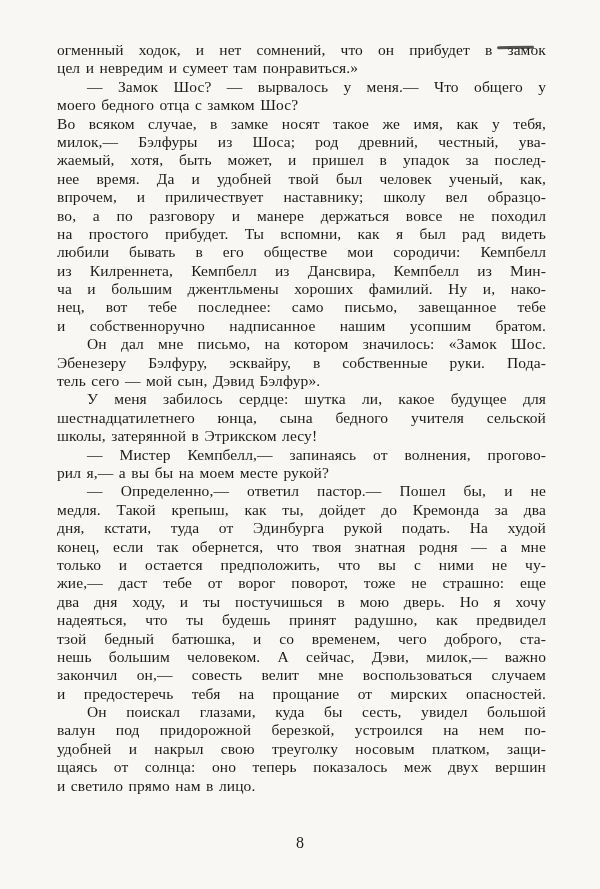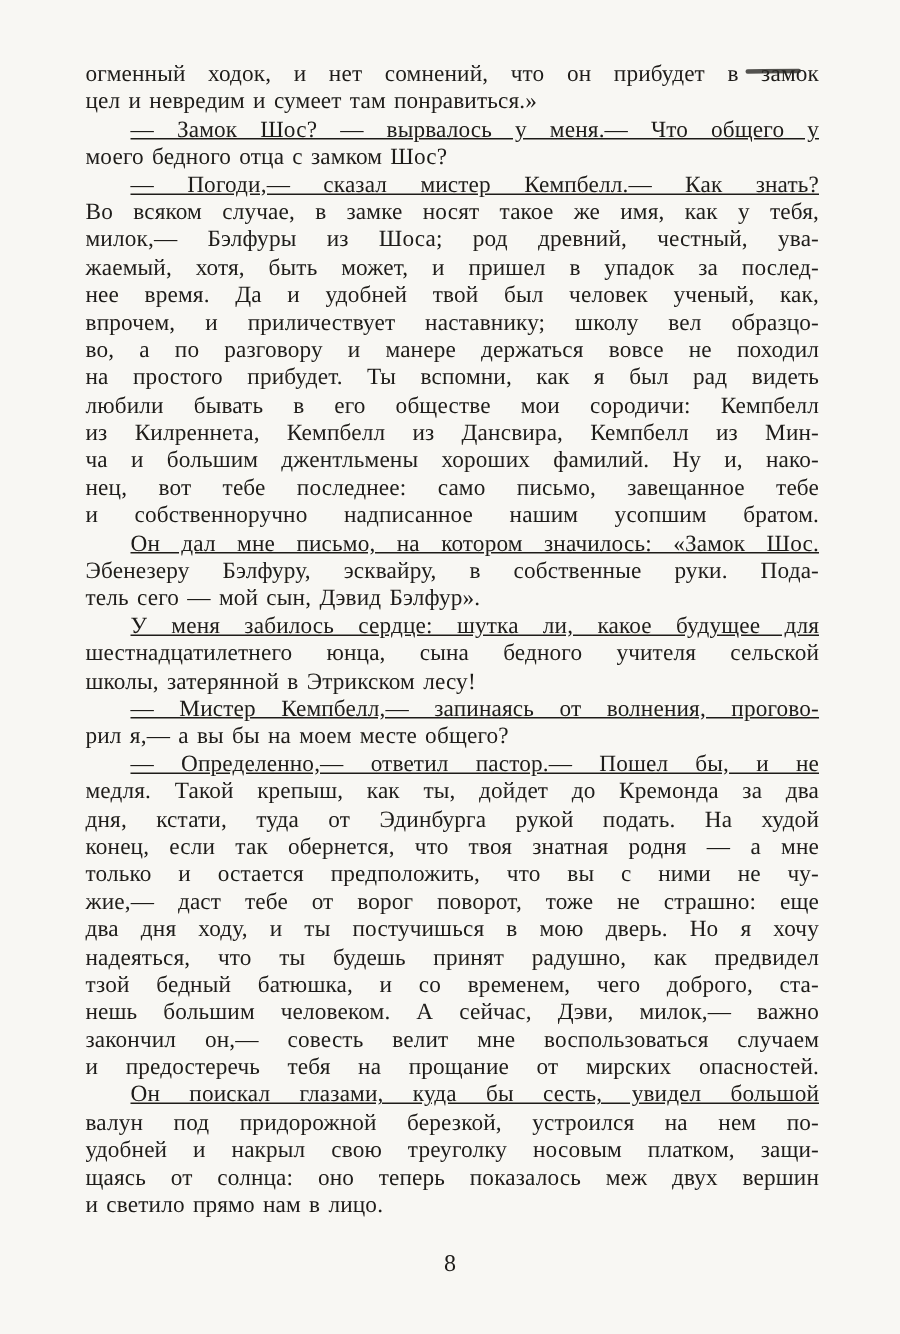--- a/index.html
+++ b/index.html
@@ -35,21 +35,20 @@
   .ln.j {
     text-align: justify;
     text-align-last: justify;
     white-space: normal;
   }
   .ln.last {
     text-align: left;
   }
   .ln.in {
     padding-left: 30px;
-    text-decoration: underline;
   }
   .page-number {
     position: absolute;
     left: 0;
     top: 834px;
     width: 600px;
     text-align: center;
     font-size: 16px;
     line-height: 18px;
   }
@@ -76,21 +75,20 @@
       <div class="ln j">огменный ходок, и нет сомнений, что он прибудет в замок</div>
       <div class="ln last">цел и невредим и сумеет там понравиться.»</div>
     </div>
 
     <div>
       <div class="ln j in">— Замок Шос? — вырвалось у меня.— Что общего у</div>
       <div class="ln last">моего бедного отца с замком Шос?</div>
     </div>
 
     <div>
-      <div class="ln j in">— Погоди,— сказал мистер Кемпбелл.— Как знать?</div>
       <div class="ln j">Во всяком случае, в замке носят такое же имя, как у тебя,</div>
       <div class="ln j">милок,— Бэлфуры из Шоса; род древний, честный, ува-</div>
       <div class="ln j">жаемый, хотя, быть может, и пришел в упадок за послед-</div>
       <div class="ln j">нее время. Да и удобней твой был человек ученый, как,</div>
       <div class="ln j">впрочем, и приличествует наставнику; школу вел образцо-</div>
       <div class="ln j">во, а по разговору и манере держаться вовсе не походил</div>
       <div class="ln j">на простого прибудет. Ты вспомни, как я был рад видеть</div>
       <div class="ln j">любили бывать в его обществе мои сородичи: Кемпбелл</div>
       <div class="ln j">из Килреннета, Кемпбелл из Дансвира, Кемпбелл из Мин-</div>
       <div class="ln j">ча и большим джентльмены хороших фамилий. Ну и, нако-</div>
@@ -105,21 +103,21 @@
     </div>
 
     <div>
       <div class="ln j in">У меня забилось сердце: шутка ли, какое будущее для</div>
       <div class="ln j">шестнадцатилетнего юнца, сына бедного учителя сельской</div>
       <div class="ln last">школы, затерянной в Этрикском лесу!</div>
     </div>
 
     <div>
       <div class="ln j in">— Мистер Кемпбелл,— запинаясь от волнения, прогово-</div>
-      <div class="ln last">рил я,— а вы бы на моем месте общего?</div>
+      <div class="ln last">рил я,— а вы бы на моем месте рукой?</div>
     </div>
 
     <div>
       <div class="ln j in">— Определенно,— ответил пастор.— Пошел бы, и не</div>
       <div class="ln j">медля. Такой крепыш, как ты, дойдет до Кремонда за два</div>
       <div class="ln j">дня, кстати, туда от Эдинбурга рукой подать. На худой</div>
       <div class="ln j">конец, если так обернется, что твоя знатная родня — а мне</div>
       <div class="ln j">только и остается предположить, что вы с ними не чу-</div>
       <div class="ln j">жие,— даст тебе от ворог поворот, тоже не страшно: еще</div>
       <div class="ln j">два дня ходу, и ты постучишься в мою дверь. Но я хочу</div>

